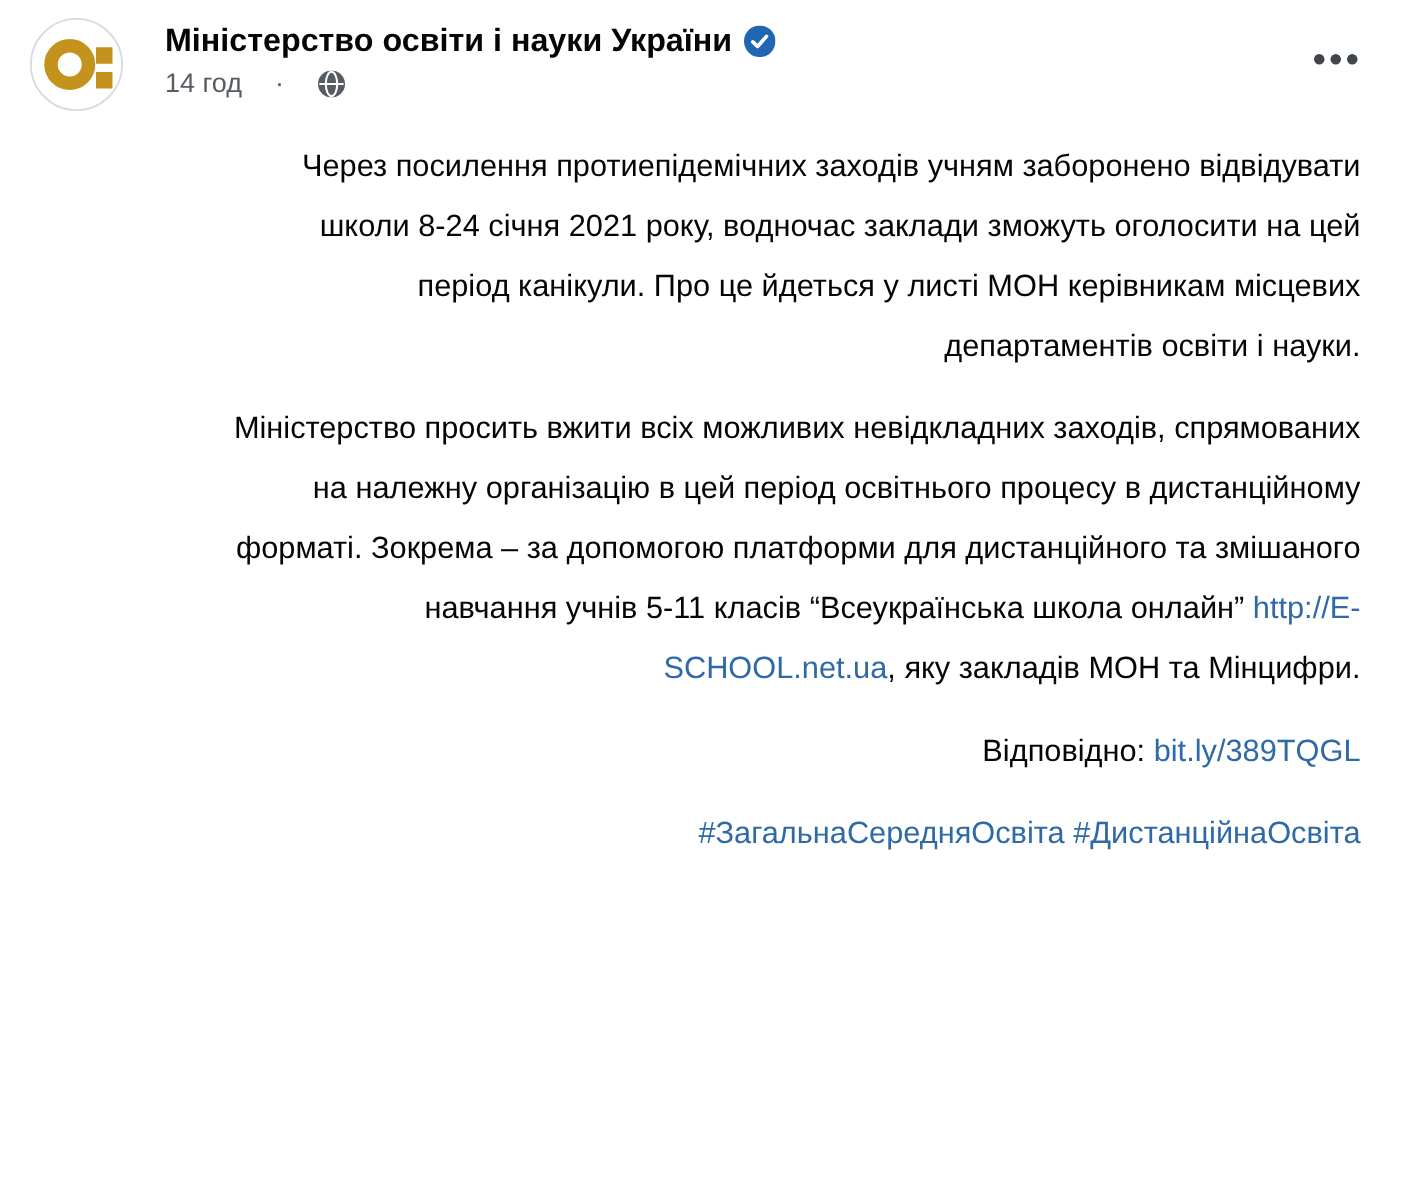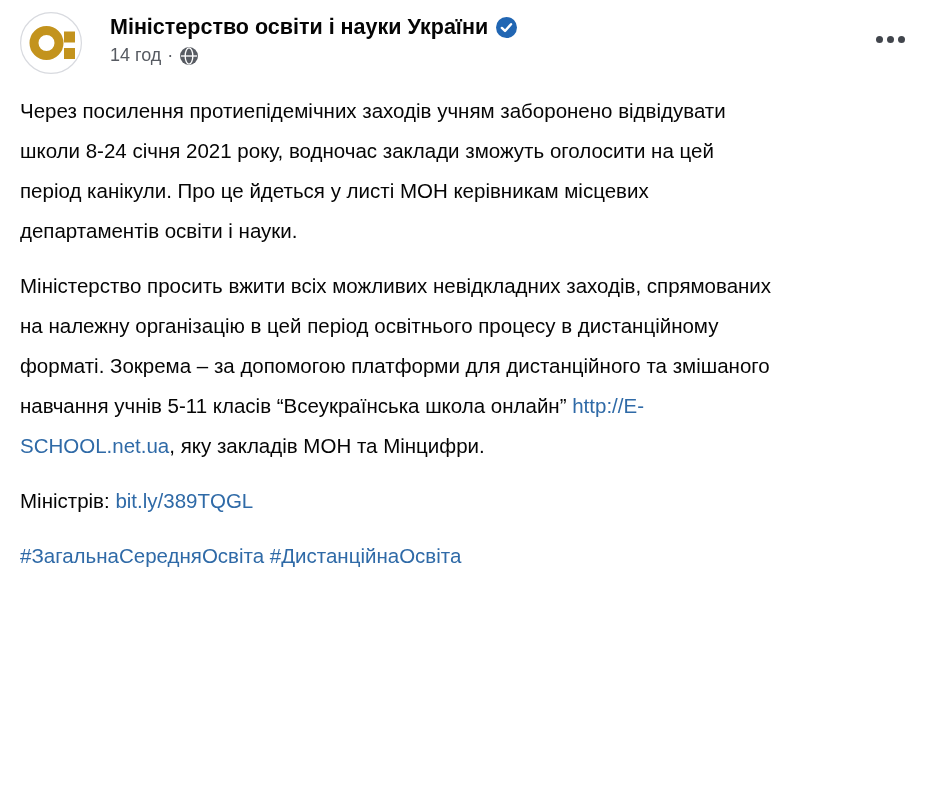--- a/index.html
+++ b/index.html
@@ -14,33 +14,33 @@
   }
   * { box-sizing: border-box; }
   html, body { margin: 0; padding: 0; }
   body {
     width: 935px; height: 791px;
     background: var(--background);
     font-family: "Liberation Sans", sans-serif;
     color: var(--text);
     overflow: hidden;
   }
-  .post { position: relative; padding: 12px 28px 0 20px; width: 935px; }
+  .post { position: relative; padding: 12px 28px 0 20px; width: 935px; text-align: right; }
   .header { position: relative; display: flex; align-items: flex-start; }
   .avatar { width: 62px; height: 62px; flex: 0 0 62px; cursor: pointer; }
   .avatar svg { display: block; width: 62px; height: 62px; }
   .head-text { margin-left: 28px; padding-top: 2px; min-width: 0; }
   .name-row { display: flex; align-items: center; gap: 8px; }
   .page-name {
     font-weight: 700; font-size: 21.5px; line-height: 27px;
     color: var(--text); cursor: pointer; white-space: nowrap;
   }
   .badge { width: 21px; height: 21px; flex: 0 0 21px; }
   .badge svg { display: block; width: 21px; height: 21px; }
-  .meta-row { display: flex; align-items: center; gap: 6px; font-size: 18px; color: var(--muted); margin-top: 4px; }
+  .meta-row { display: flex; align-items: center; gap: 22px; font-size: 18px; color: var(--muted); margin-top: 4px; }
   .timestamp { cursor: pointer; }
   .dot-sep { color: var(--muted); }
   .globe { width: 18px; height: 18px; margin-left: 1px; }
   .globe svg { display: block; width: 18px; height: 18px; }
   .more {
     position: absolute; right: 0; top: 16px;
     display: flex; gap: 4px; padding: 8px 2px; cursor: pointer;
   }
   .more .d { width: 7px; height: 7px; border-radius: 50%; background: var(--dots); }
   .body { margin-top: 17px; font-size: 20.5px; line-height: 40px; max-width: 887px; }
@@ -98,17 +98,17 @@
   <div class="body">
       <p class="para"><span>Через посилення протиепідемічних заходів учням заборонено відвідувати
 школи 8-24 січня 2021 року, водночас заклади зможуть оголосити на цей
 період канікули. Про це йдеться у листі МОН керівникам місцевих
 департаментів освіти і науки.</span></p>
       <p class="para"><span>Міністерство просить вжити всіх можливих невідкладних заходів, спрямованих
 на належну організацію в цей період освітнього процесу в дистанційному
 форматі. Зокрема – за допомогою платформи для дистанційного та змішаного
 навчання учнів 5-11 класів “Всеукраїнська школа онлайн” </span><a class="lnk" href="#">http://E-
 SCHOOL.net.ua</a><span>, яку закладів МОН та Мінцифри.</span></p>
-      <p class="para"><span>Міністрів: </span><a class="lnk" href="#">bit.ly/389TQGL</a></p>
+      <p class="para"><span>Відповідно: </span><a class="lnk" href="#">bit.ly/389TQGL</a></p>
       <p class="para"><a class="lnk" href="#">#ЗагальнаСередняОсвіта</a><span> </span><a class="lnk" href="#">#ДистанційнаОсвіта</a></p>
     </div>
 
 </div>
 
 </body></html>

